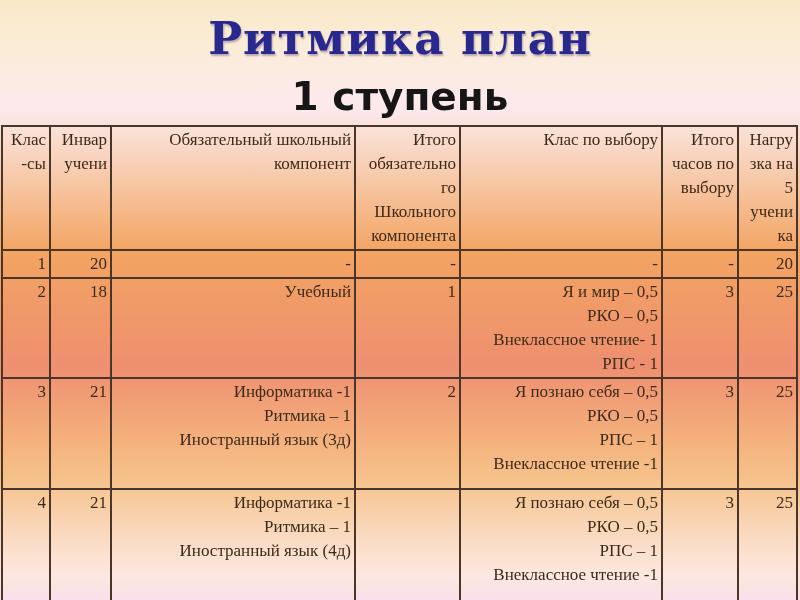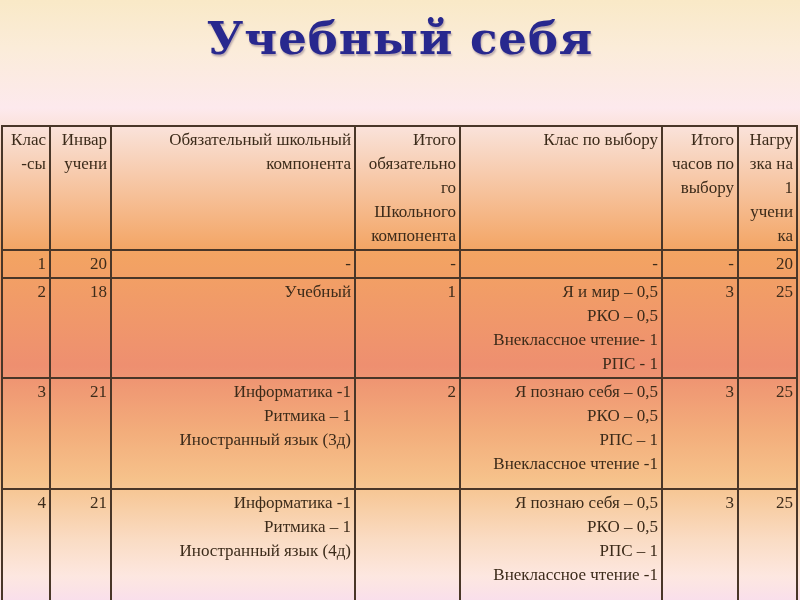--- a/index.html
+++ b/index.html
@@ -53,52 +53,53 @@
   tr.hdr{height:123px}
   tr.r1{height:24px}
   tr.r2{height:98px}
   tr.r3{height:111px}
   tr.r4{height:113px}
 </style>
 </head>
 <body>
 
 <div class="slide">
-  <div class="title">Учебный себя</div>
+  <div class="title">Ритмика план</div>
+  <div class="subtitle">1 ступень</div>
 
   <table class="plan">
     <colgroup>
       <col class="c1">
         <col class="c2">
         <col class="c3">
         <col class="c4">
       <col class="c5">
         <col class="c6">
         <col class="c7">
     </colgroup>
     <tbody>
       <tr class="hdr">
         <th>Клас
 -сы</th>
         <th>Инвар
 учени</th>
         <th>Обязательный школьный
-компонента</th>
+компонент</th>
         <th>Итого
 обязательно
 го
 Школьного
 компонента</th>
         <th>Клас по выбору</th>
         <th>Итого
 часов по
 выбору</th>
         <th>Нагру
 зка на
-1
+5
 учени
 ка</th>
       </tr>
       <tr class="r1">
         <td>1</td>
         <td>20</td>
         <td>-</td>
         <td>-</td>
         <td>-</td>
         <td>-</td>

